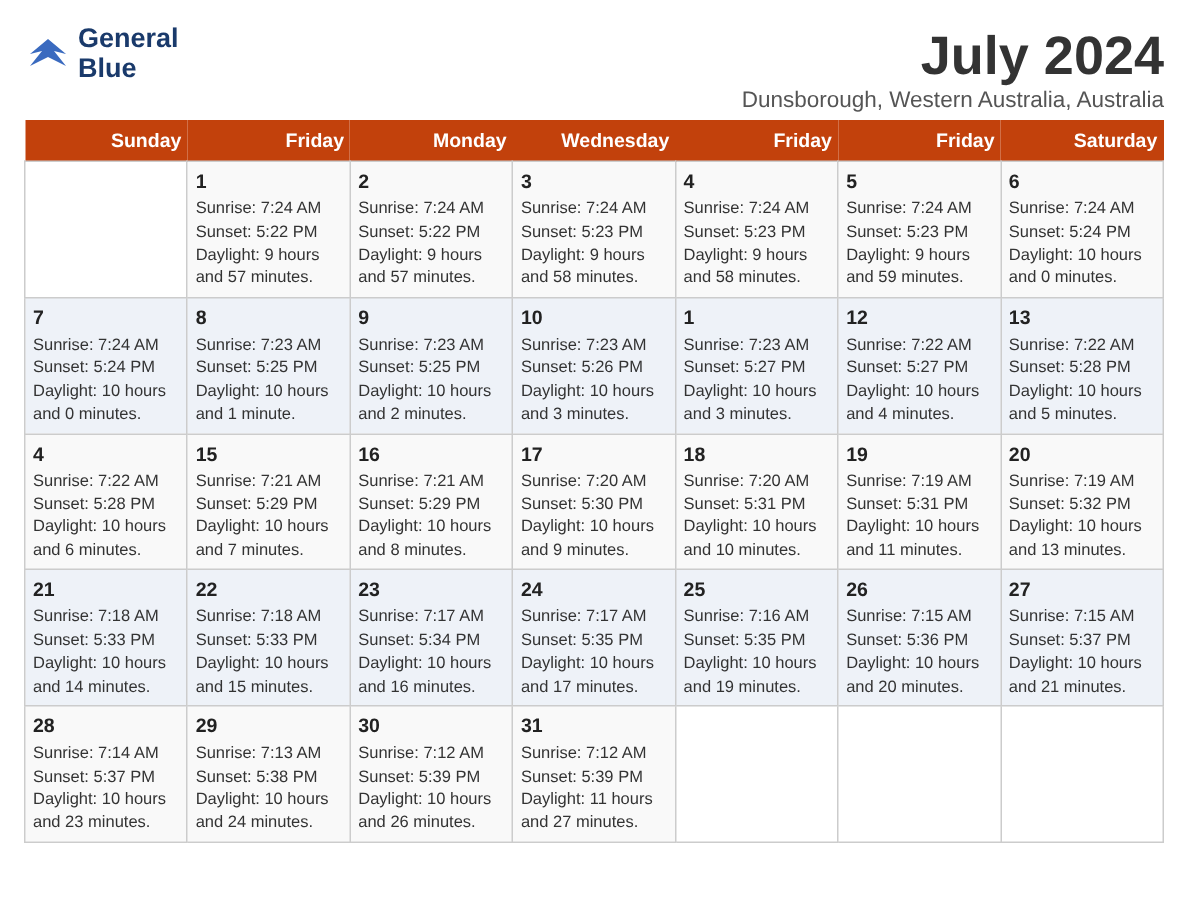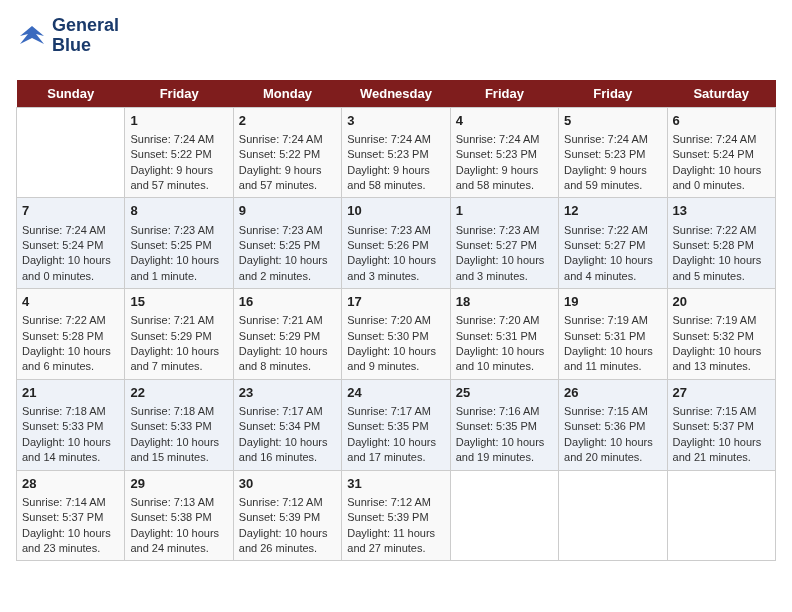--- a/index.html
+++ b/index.html
@@ -7,21 +7,21 @@
       font-family: Arial, sans-serif;
       background: #fff;
       width: 792px;
       min-height: 612px;
       padding: 16px;
     }
     .header {
       display: flex;
       justify-content: space-between;
       align-items: flex-start;
-      margin-bottom: 24px;
+      margin-bottom: 5px;
       gap: 10px;
     }
     .logo {
       display: flex;
       align-items: center;
       gap: 4px;
     }
     .logo-text {
       font-size: 18px;
       font-weight: bold;
@@ -43,24 +43,24 @@
     .subtitle {
       font-size: 15px;
       color: #555;
     }
     table {
       width: 100%;
       border-collapse: collapse;
       font-size: 11px;
     }
     thead tr th {
-      background-color: #7f1d1d;
+      background-color: #c2410c;
       color: #fff;
       padding: 6px 4px;
-      text-align: center;
+      text-align: right;
       font-size: 13px;
       font-weight: bold;
     }
     tbody tr td {
       border: 1px solid #ccc;
       vertical-align: top;
       padding: 4px 5px;
       height: 78px;
       width: 106px;
       color: #333;
@@ -87,20 +87,24 @@
 <body>
 
 <div class="header">
   <div class="logo">
     <svg class="logo-bird" viewBox="0 0 32 28">
       <polygon points="16,4 28,14 20,12 28,22 16,16 4,22 12,12 4,14" fill="#3a6abf"></polygon>
     </svg>
     <div class="logo-text">
       <span>General</span><br><span>Blue</span>
     </div>
+  </div>
+  <div class="title-block">
+    <div class="month-title">July 2024</div>
+    <div class="subtitle">Dunsborough, Western Australia, Australia</div>
   </div>
 </div>
 
 <table>
   <thead>
     <tr>
     <th>Sunday</th>
         <th>Friday</th>
         <th>Monday</th>
         <th>Wednesday</th>

